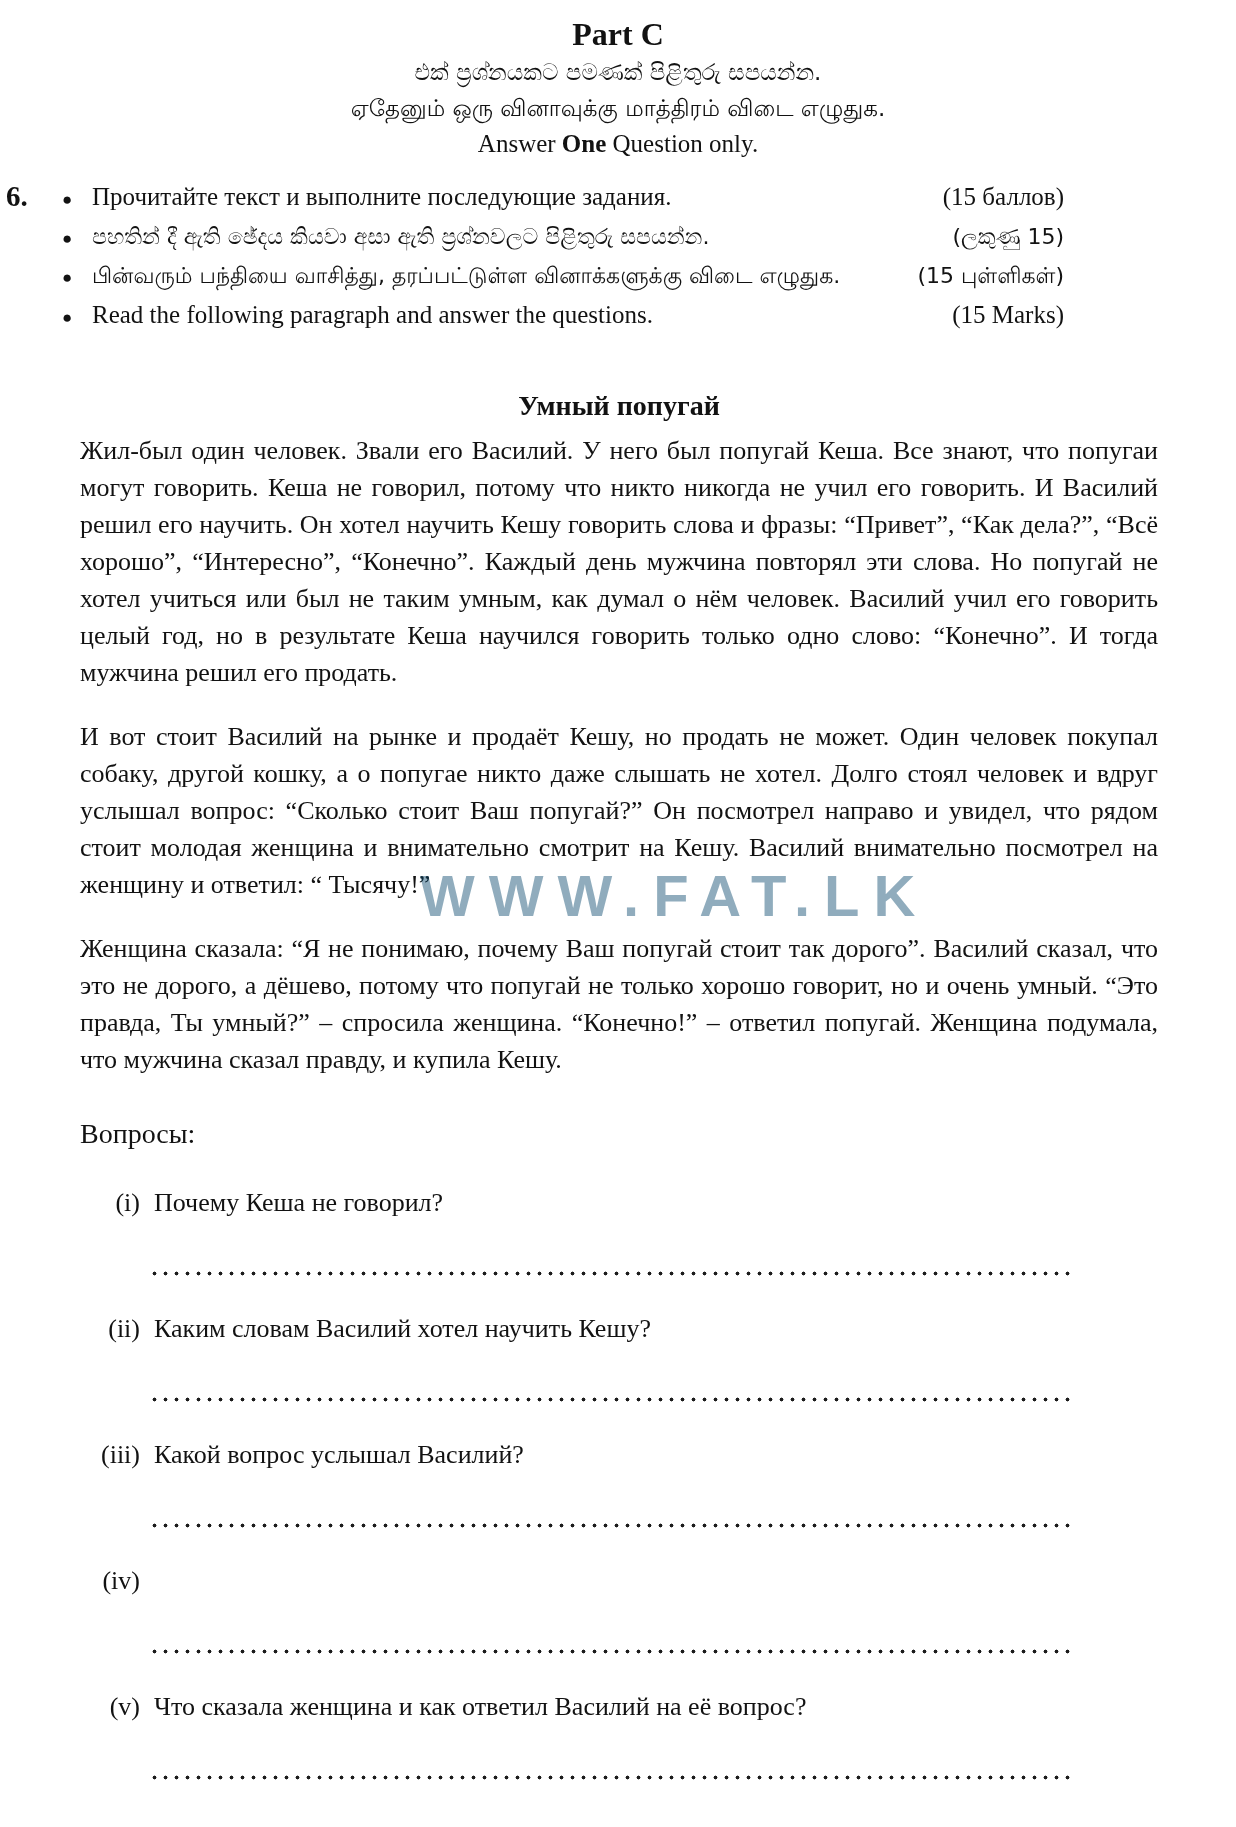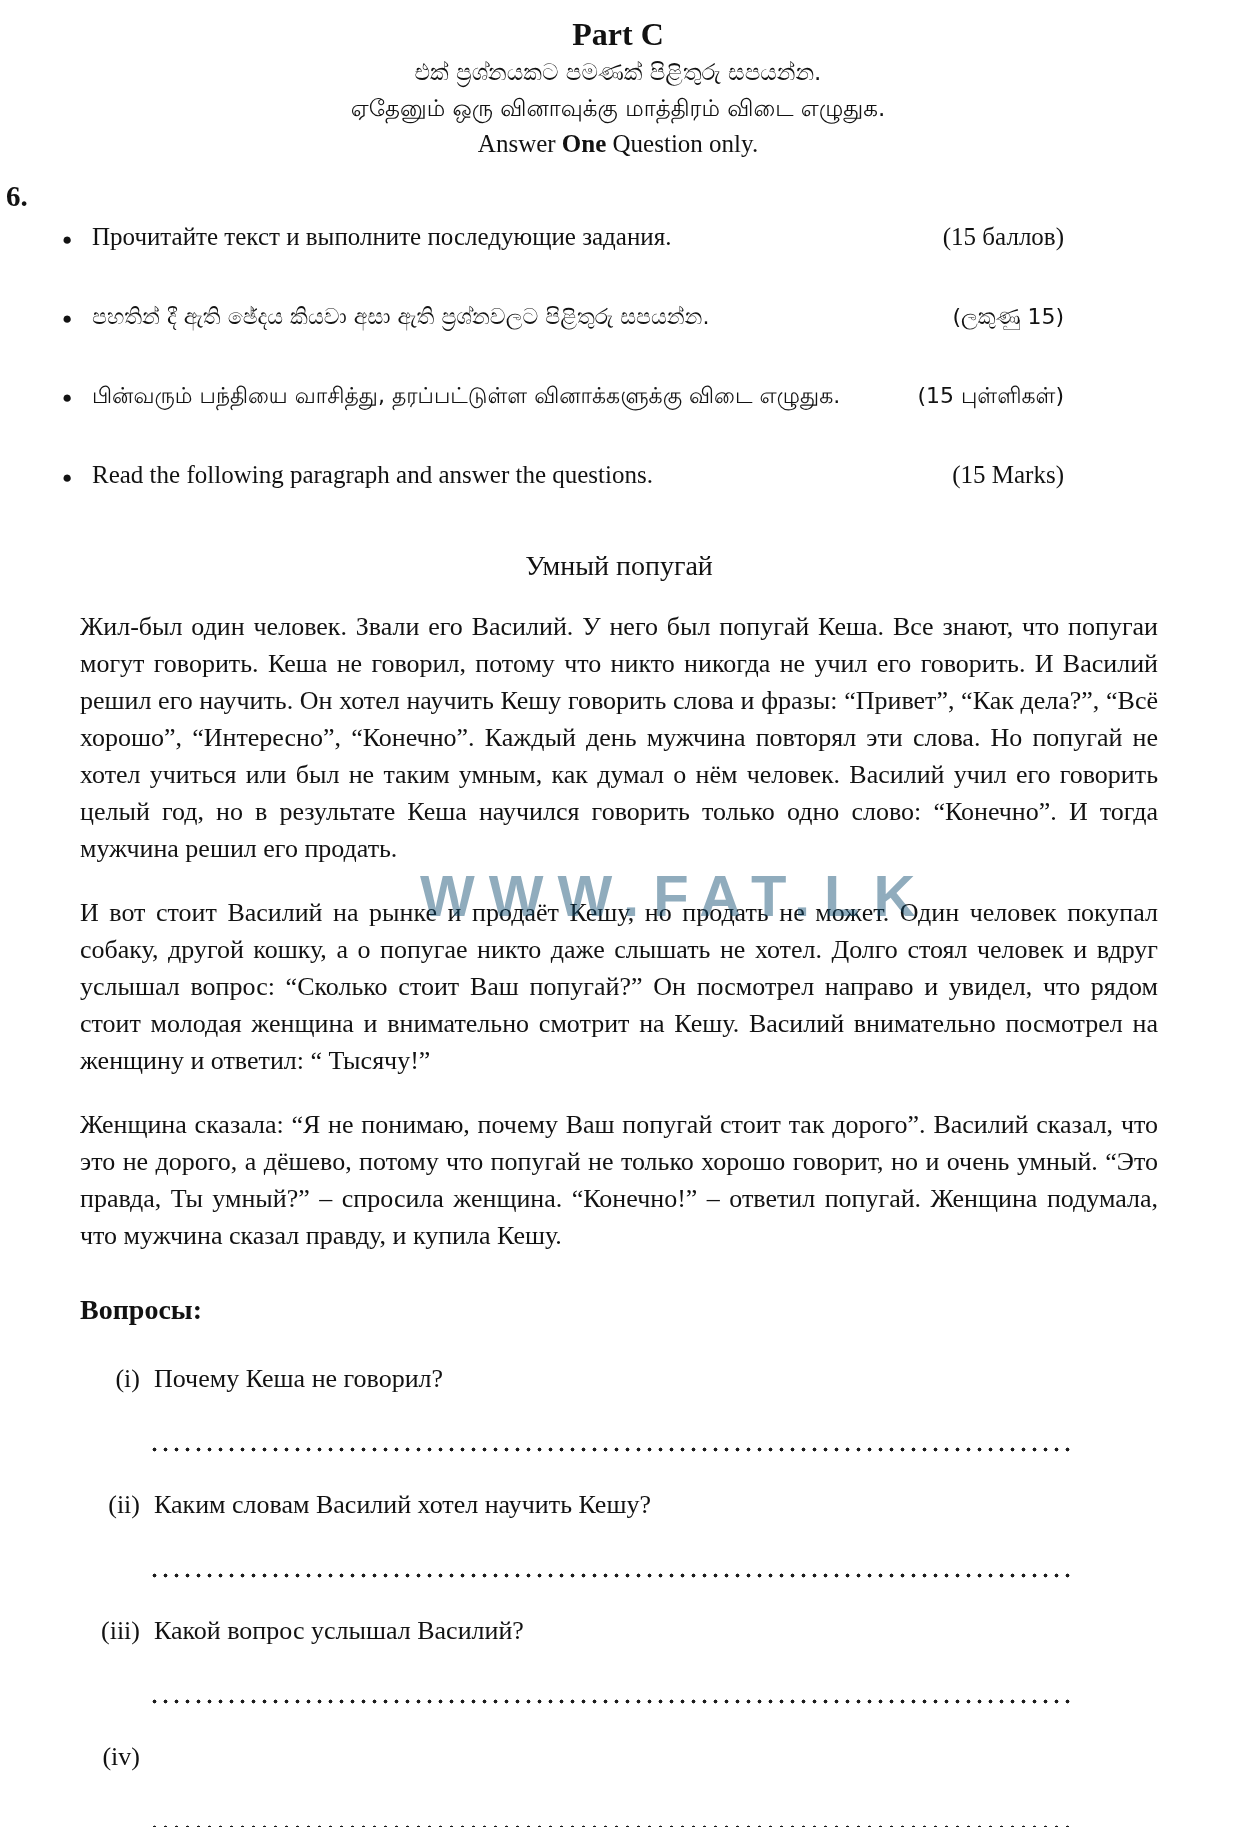--- a/index.html
+++ b/index.html
@@ -17,45 +17,45 @@
   .hdr-line{font-size:25px;line-height:36px;}
   .hdr-line.sinhala,.hdr-line.tamil{font-family:"DejaVu Sans","Liberation Sans",sans-serif;font-size:23px;}
   .bold{font-weight:bold;}
 
   
   .q6{display:flex;margin-top:16px;padding-left:6px;}
   .q6-num{width:56px;font-size:29px;font-weight:bold;line-height:36px;}
   .q6-bullets{flex:1;padding-right:172px;}
   .bullet-row{display:flex;align-items:baseline;font-size:25px;line-height:37px;}
   .bullet-dot{width:30px;font-size:17px;}
-  .bullet-text{white-space:nowrap;margin-top:40px;}
+  .bullet-text{white-space:nowrap;}
   .bullet-row.sinhala .bullet-text,
   .bullet-row.sinhala .bullet-marks,
   .bullet-row.tamil .bullet-text,
   .bullet-row.tamil .bullet-marks{
     font-family:"DejaVu Sans","Liberation Sans",sans-serif;font-size:22px;
   }
   .bullet-marks{margin-left:auto;padding-left:16px;white-space:nowrap;}
 
   
   .passage{margin:0 78px 0 80px;}
-  .passage-title{text-align:center;font-size:28px;font-weight:normal;margin-top:54px;margin-bottom:26px;}
+  .passage-title{text-align:center;font-size:28px;font-weight:bold;margin-top:54px;margin-bottom:10px;}
   .passage p{font-size:26px;line-height:37px;text-align:justify;margin:0 0 27px 0;}
 
   
   .watermark{
     position:absolute;left:420px;top:862px;
     font-family:"Liberation Sans","DejaVu Sans",sans-serif;
     font-size:58px;font-weight:bold;letter-spacing:14px;
     color:#0c4a6e;opacity:.45;pointer-events:none;
   }
 
   
   .questions{margin:40px 150px 0 80px;}
-  .q-heading{font-size:28px;font-weight:bold;margin-bottom:6px;}
+  .q-heading{font-size:28px;font-weight:normal;margin-bottom:6px;}
   .q-item{display:flex;margin-top:34px;font-size:26px;line-height:37px;}
   .q-numeral{width:60px;text-align:right;flex:0 0 60px;}
   .q-text{padding-left:14px;}
   .answer-line{
     margin:50px 10px 0 72px;height:5px;
     background-image:radial-gradient(circle at 2.5px 2.5px,#1c1c1c 1.7px,rgba(0,0,0,0) 2.2px);
     background-size:11px 5px;background-repeat:repeat-x;
   }
 </style>
 </head>

